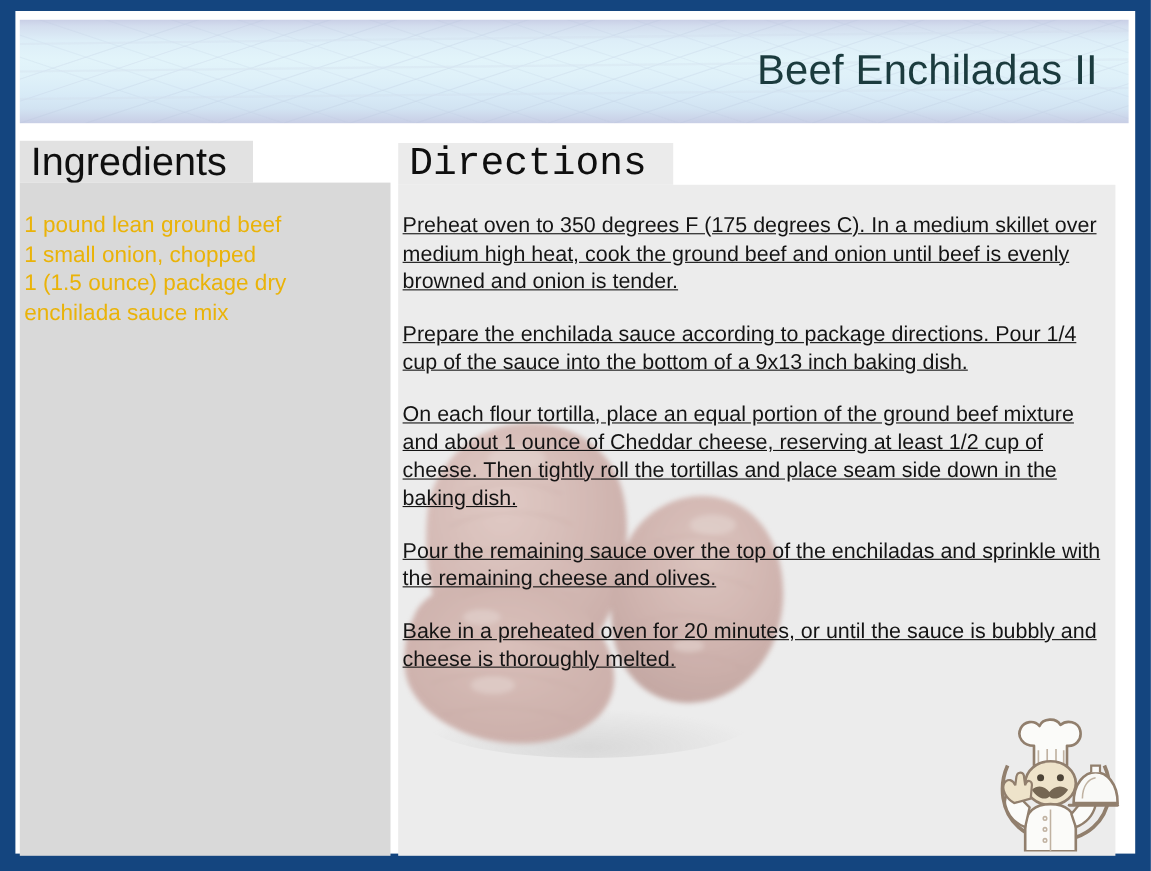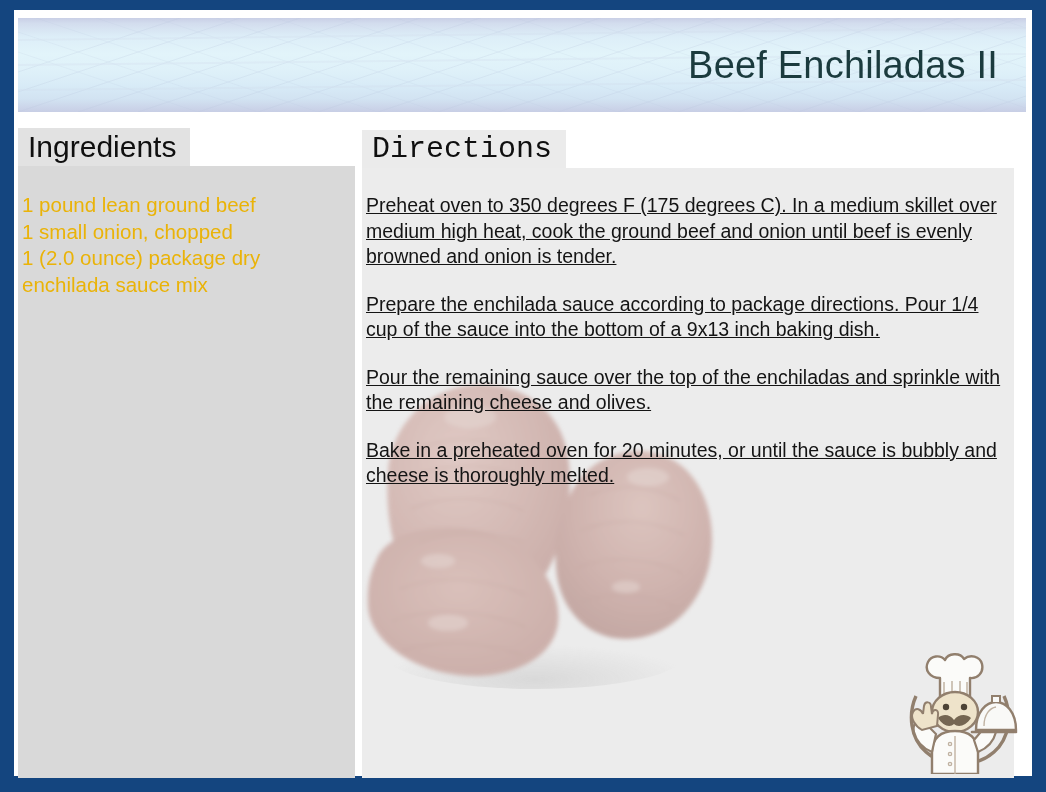--- a/index.html
+++ b/index.html
@@ -49,23 +49,23 @@
     white-space:nowrap;
     font-family:"Liberation Sans",sans-serif;
   }
 
   
   .tab{
     position:absolute;
     height:38px;
     background:#e2e2e2;
     color:#0f0f0f;
-    font-size:30px;
+    font-size:36px;
     line-height:38px;
-    padding:0 14px 0 10px;
+    padding:0 24px 0 10px;
     box-sizing:border-box;
     white-space:nowrap;
   }
   #tab-ingredients{left:18px;top:128px;}
   #tab-directions{left:362px;top:130px;background:#ebebeb;font-family:Liberation Mono, monospace;}
 
   
   .panel{position:absolute;box-sizing:border-box;overflow:hidden;}
   #panel-ingredients{
     left:18px;top:166px;width:337px;height:612px;
@@ -243,27 +243,28 @@
         <ellipse cx="318" cy="122" rx="21" ry="9"></ellipse>
         <ellipse cx="118" cy="268" rx="20" ry="8"></ellipse>
         <ellipse cx="296" cy="232" rx="14" ry="6"></ellipse>
       </g>
     </g>
   </svg>
 
   <div id="ingredients-list">
     <div>1 pound lean ground beef</div>
     <div>1 small onion, chopped</div>
-    <div>1 (2.0 ounce) package dry
+    <div>1 (1.5 ounce) package dry
 enchilada sauce mix</div>
   </div>
 
   <div id="directions-body">
     <p>Preheat oven to 350 degrees F (175 degrees C). In a medium skillet over medium high heat, cook the ground beef and onion until beef is evenly browned and onion is tender.</p>
     <p>Prepare the enchilada sauce according to package directions. Pour 1/4 cup of the sauce into the bottom of a 9x13 inch baking dish.</p>
+    <p>On each flour tortilla, place an equal portion of the ground beef mixture and about 1 ounce of Cheddar cheese, reserving at least 1/2 cup of cheese. Then tightly roll the tortillas and place seam side down in the baking dish.</p>
     <p>Pour the remaining sauce over the top of the enchiladas and sprinkle with the remaining cheese and olives.</p>
     <p>Bake in a preheated oven for 20 minutes, or until the sauce is bubbly and cheese is thoroughly melted.</p>
   </div>
 
   <svg id="chef-logo" viewBox="0 0 118 122">
     <g fill="none" stroke="#8a7663" stroke-width="3.4">
       <path d="M16,44 C8,62 10,86 26,100 C44,116 76,116 94,100 C110,86 112,62 104,44"></path>
     </g>
 
     <path d="M40,48 L40,26 C30,26 24,18 28,10 C31,4 40,2 45,8

